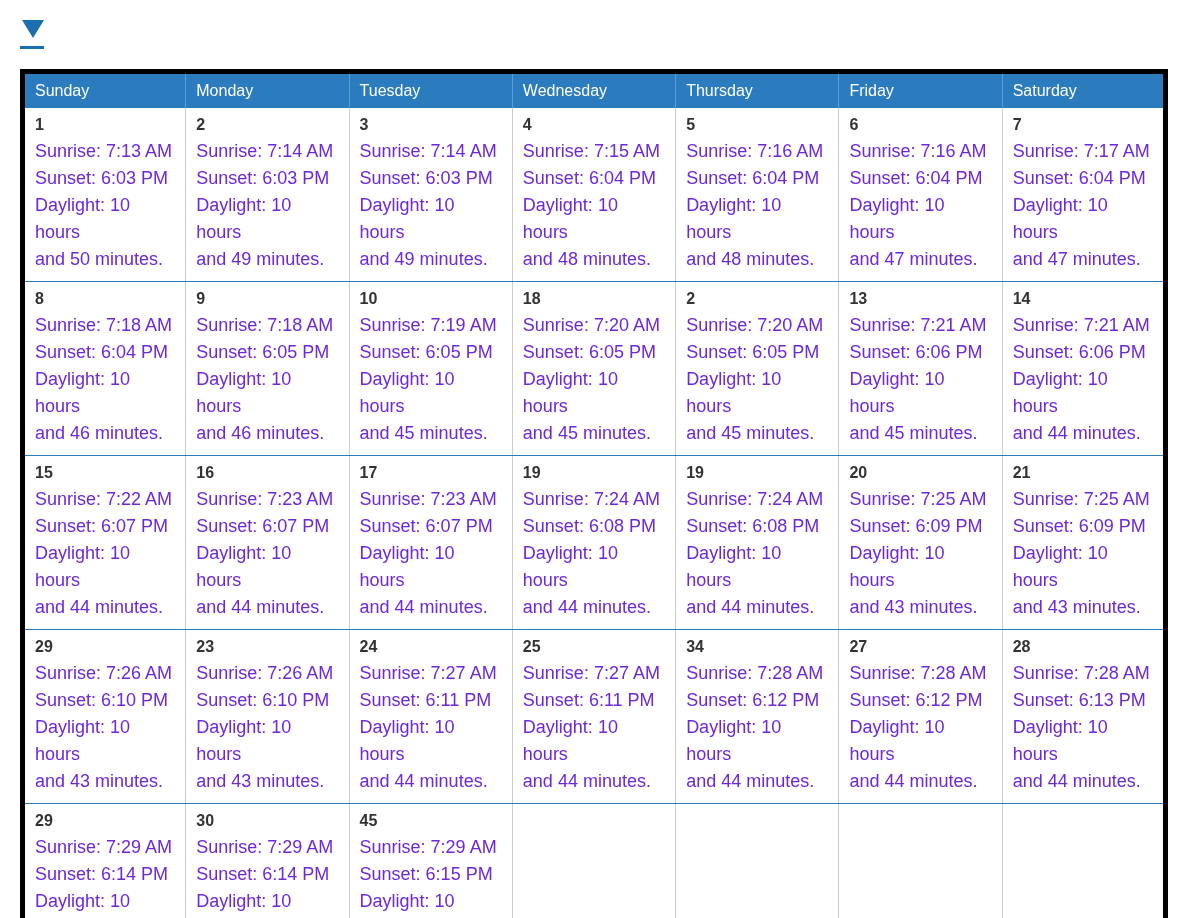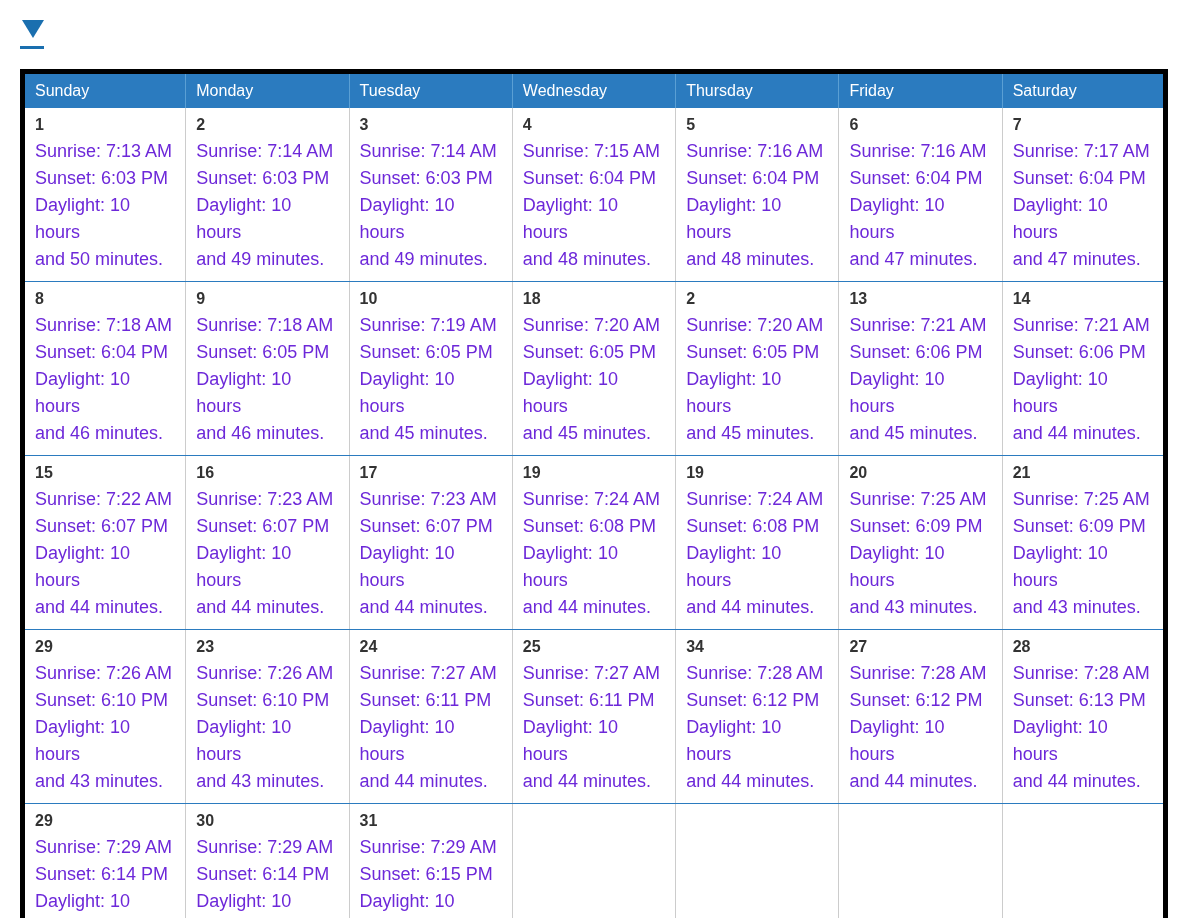--- a/index.html
+++ b/index.html
@@ -261,21 +261,21 @@
       <tr>
         <td>
         <span class="day-number">29</span>
         <span class="day-info">Sunrise: 7:29 AM<br>Sunset: 6:14 PM<br>Daylight: 10 hours<br>and 44 minutes.</span>
       </td>
         <td>
         <span class="day-number">30</span>
         <span class="day-info">Sunrise: 7:29 AM<br>Sunset: 6:14 PM<br>Daylight: 10 hours<br>and 45 minutes.</span>
       </td>
         <td>
-        <span class="day-number">31</span>
+        <span class="day-number">45</span>
         <span class="day-info">Sunrise: 7:29 AM<br>Sunset: 6:15 PM<br>Daylight: 10 hours<br>and 45 minutes.</span>
       </td>
         <td class="empty-cell"></td>
         <td class="empty-cell"></td>
         <td class="empty-cell"></td>
         <td class="empty-cell"></td>
       </tr>
     </tbody>
 </table>
 

